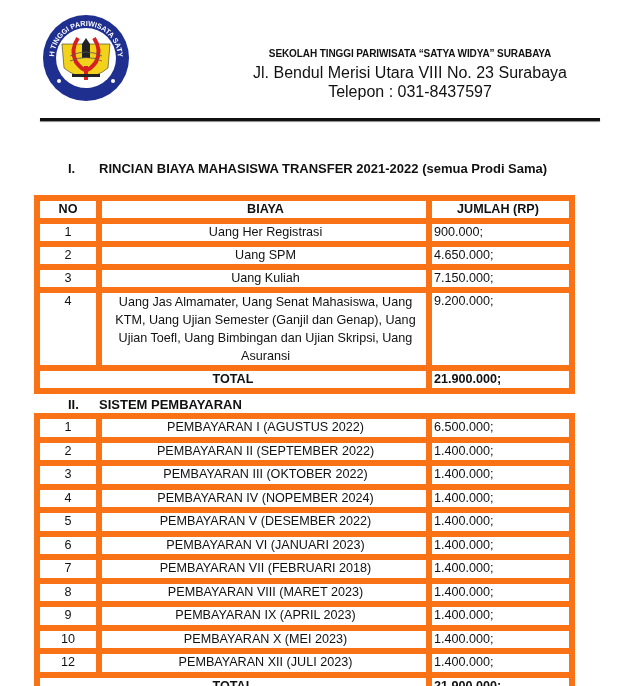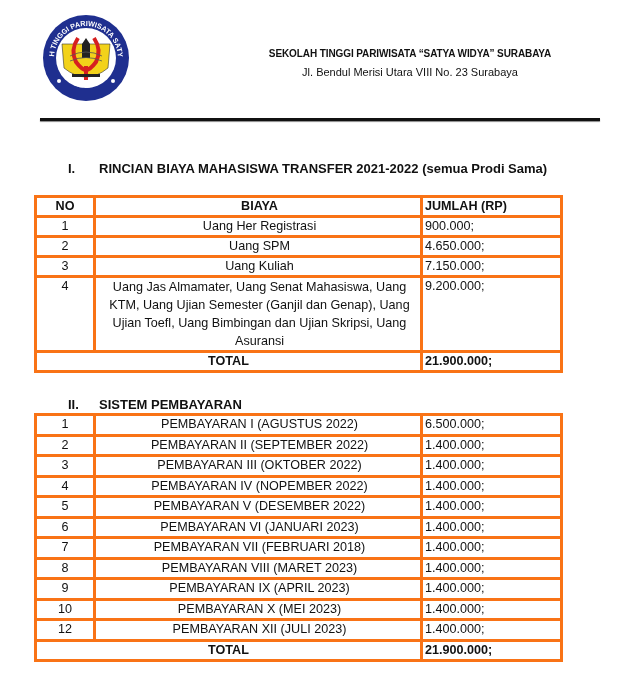--- a/index.html
+++ b/index.html
@@ -1,27 +1,27 @@
 <!DOCTYPE html>
 <html><head>
 <meta charset="utf-8">
 <style>
   html, body { margin:0; padding:0; background:#ffffff; }
   body { width:633px; height:686px; position:relative; overflow:hidden;
          font-family:"Liberation Sans", "DejaVu Sans", sans-serif; color:#111; }
   .logo { position:absolute; left:42px; top:14px; width:88px; height:88px; }
   .letterhead { position:absolute; left:190px; top:44px; width:440px; text-align:center; }
   .lh-name { font-weight:bold; font-size:10px; letter-spacing:-0.1px; line-height:19px; }
-  .lh-line { font-size:11px; line-height:19px; }
+  .lh-line { font-size:16px; line-height:19px; }
   .rule { position:absolute; left:40px; top:118px; width:560px; height:3px; background:#111;
           box-shadow:0 1px 1px #888; }
   .section-title { position:absolute; font-weight:bold; font-size:13px; }
   .section-title .num { display:inline-block; width:31px; }
   table { position:absolute; left:34px; border-collapse:collapse; font-size:12.6px; }
-  td, th { border:3px solid #f97316; padding:0 2px; height:17px; line-height:17px; vertical-align:top; }
+  td, th { border:6px solid #f97316; padding:0 2px; height:17px; line-height:17px; vertical-align:top; }
   th { font-weight:bold; }
   .c-no { width:52px; text-align:center; }
   .c-name { width:317px; text-align:center; padding-left:5px; }
   .c-amt { width:128px; padding-right:7px; }
   .total-row td { font-weight:bold; }
   .center { text-align:center; }
   #t1 { top:195px; }
   #t2 { top:413px; }
   #t2 td { height:17.5px; line-height:17.5px; }
   .multi { line-height:18px !important; white-space:normal; }
@@ -49,33 +49,34 @@
   <rect x="42" y="52" width="4" height="14" fill="#d62020"></rect>
   <path d="M 44 24 L 40 30 L 48 30 Z M 40 30 h8 v14 h-8 Z" fill="#222"></path>
   <rect x="30" y="60" width="28" height="3" fill="#222"></rect>
   <path d="M 28 42 Q 44 34 60 42" fill="none" stroke="#555" stroke-width="0.8"></path>
   <path d="M 28 47 Q 44 40 60 47" fill="none" stroke="#555" stroke-width="0.8"></path>
 </svg>
 
 <div class="letterhead">
   <div class="lh-name">SEKOLAH TINGGI PARIWISATA “SATYA WIDYA” SURABAYA</div>
   <div class="lh-line">Jl. Bendul Merisi Utara VIII No. 23 Surabaya</div>
+  <div class="lh-line">Telepon : 031-8437597</div>
 </div>
 <div class="rule"></div>
 
 <div class="section-title" style="left:68px; top:161px;">
   <span class="num">I.</span><span>RINCIAN BIAYA MAHASISWA TRANSFER 2021-2022 (semua Prodi Sama)</span>
 </div>
 
 <table id="t1">
   <tbody>
       <tr>
     <th class="c-no center">NO</th>
     <th class="c-name center" style="text-align:center">BIAYA</th>
-    <th class="c-amt center" style="text-align:left">JUMLAH (RP)</th>
+    <th class="c-amt center" style="text-align:center">JUMLAH (RP)</th>
   </tr>
   <tr>
     <td class="c-no">1</td>
     <td class="c-name">Uang Her Registrasi</td>
     <td class="c-amt">900.000;</td>
   </tr>
   <tr>
     <td class="c-no">2</td>
     <td class="c-name">Uang SPM</td>
     <td class="c-amt">4.650.000;</td>
@@ -113,21 +114,21 @@
         <td class="c-name">PEMBAYARAN II (SEPTEMBER 2022)</td>
         <td class="c-amt">1.400.000;</td>
       </tr>
       <tr>
         <td class="c-no">3</td>
         <td class="c-name">PEMBAYARAN III (OKTOBER 2022)</td>
         <td class="c-amt">1.400.000;</td>
       </tr>
       <tr>
         <td class="c-no">4</td>
-        <td class="c-name">PEMBAYARAN IV (NOPEMBER 2022)</td>
+        <td class="c-name">PEMBAYARAN IV (NOPEMBER 2024)</td>
         <td class="c-amt">1.400.000;</td>
       </tr>
       <tr>
         <td class="c-no">5</td>
         <td class="c-name">PEMBAYARAN V (DESEMBER 2022)</td>
         <td class="c-amt">1.400.000;</td>
       </tr>
       <tr>
         <td class="c-no">6</td>
         <td class="c-name">PEMBAYARAN VI (JANUARI 2023)</td>

